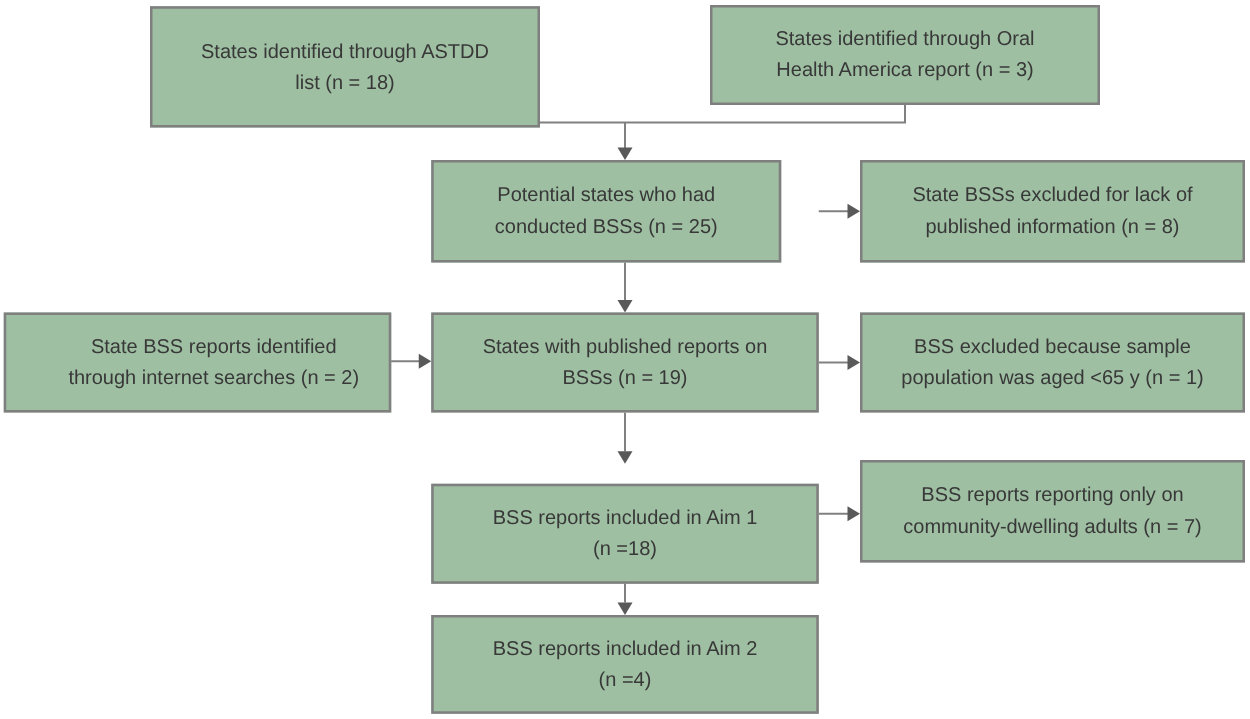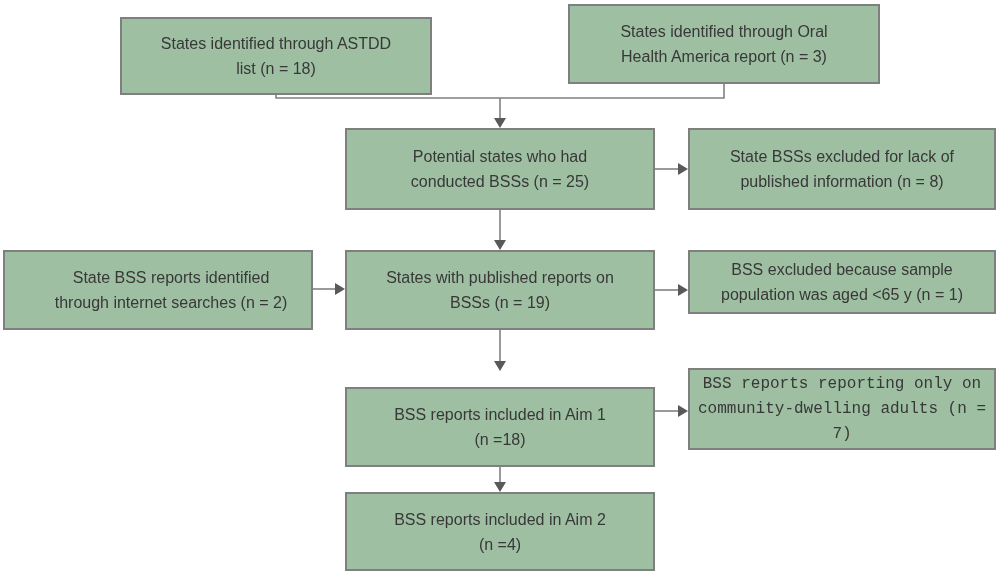--- a/index.html
+++ b/index.html
@@ -43,29 +43,29 @@
     flex-direction: column;
     align-items: center;
     justify-content: center;
     text-align: center;
     color: var(--text);
     font-size: 16px;
     line-height: 25px;
     padding: 2px 6px;
   }
   
-  .b-astdd      { left: 120px; top: 5px;   width: 312px; height: 78px; margin-top: 12px; }
+  .b-astdd      { left: 120px; top: 5px;   width: 312px; height: 97px; }
   .b-oha        { left: 568px; top: 4px;   width: 312px; height: 80px; justify-content: center; }
-  .b-potential  { left: 345px; top: 128px; width: 310px; height: 82px; }
+  .b-potential  { left: 345px; top: 128px; width: 280px; height: 82px; }
   .b-lack       { left: 688px; top: 128px; width: 308px; height: 82px; }
   .b-internet   { left: 3px;   top: 250px; width: 310px; height: 80px; padding-left: 32px; }
   .b-published  { left: 345px; top: 250px; width: 310px; height: 80px; }
-  .b-age        { left: 688px; top: 250px; width: 308px; height: 64px; }
+  .b-age        { left: 688px; top: 250px; width: 308px; height: 80px; }
   .b-aim1       { left: 345px; top: 371px; width: 310px; height: 80px; margin-top: 16px; }
-  .b-community  { left: 688px; top: 368px; width: 308px; height: 82px; font-family: Liberation Mono, monospace; }
+  .b-community  { left: 688px; top: 368px; width: 308px; height: 82px; }
   .b-aim2       { left: 345px; top: 492px; width: 310px; height: 79px; }
 </style>
 </head>
 <body>
 
 <div class="canvas">
 
   <svg class="connector-layer" viewBox="0 0 1000 575" xmlns="http://www.w3.org/2000/svg">
 
     <path class="wire" d="M276,83 L276,98 L724,98 L724,84"></path>

